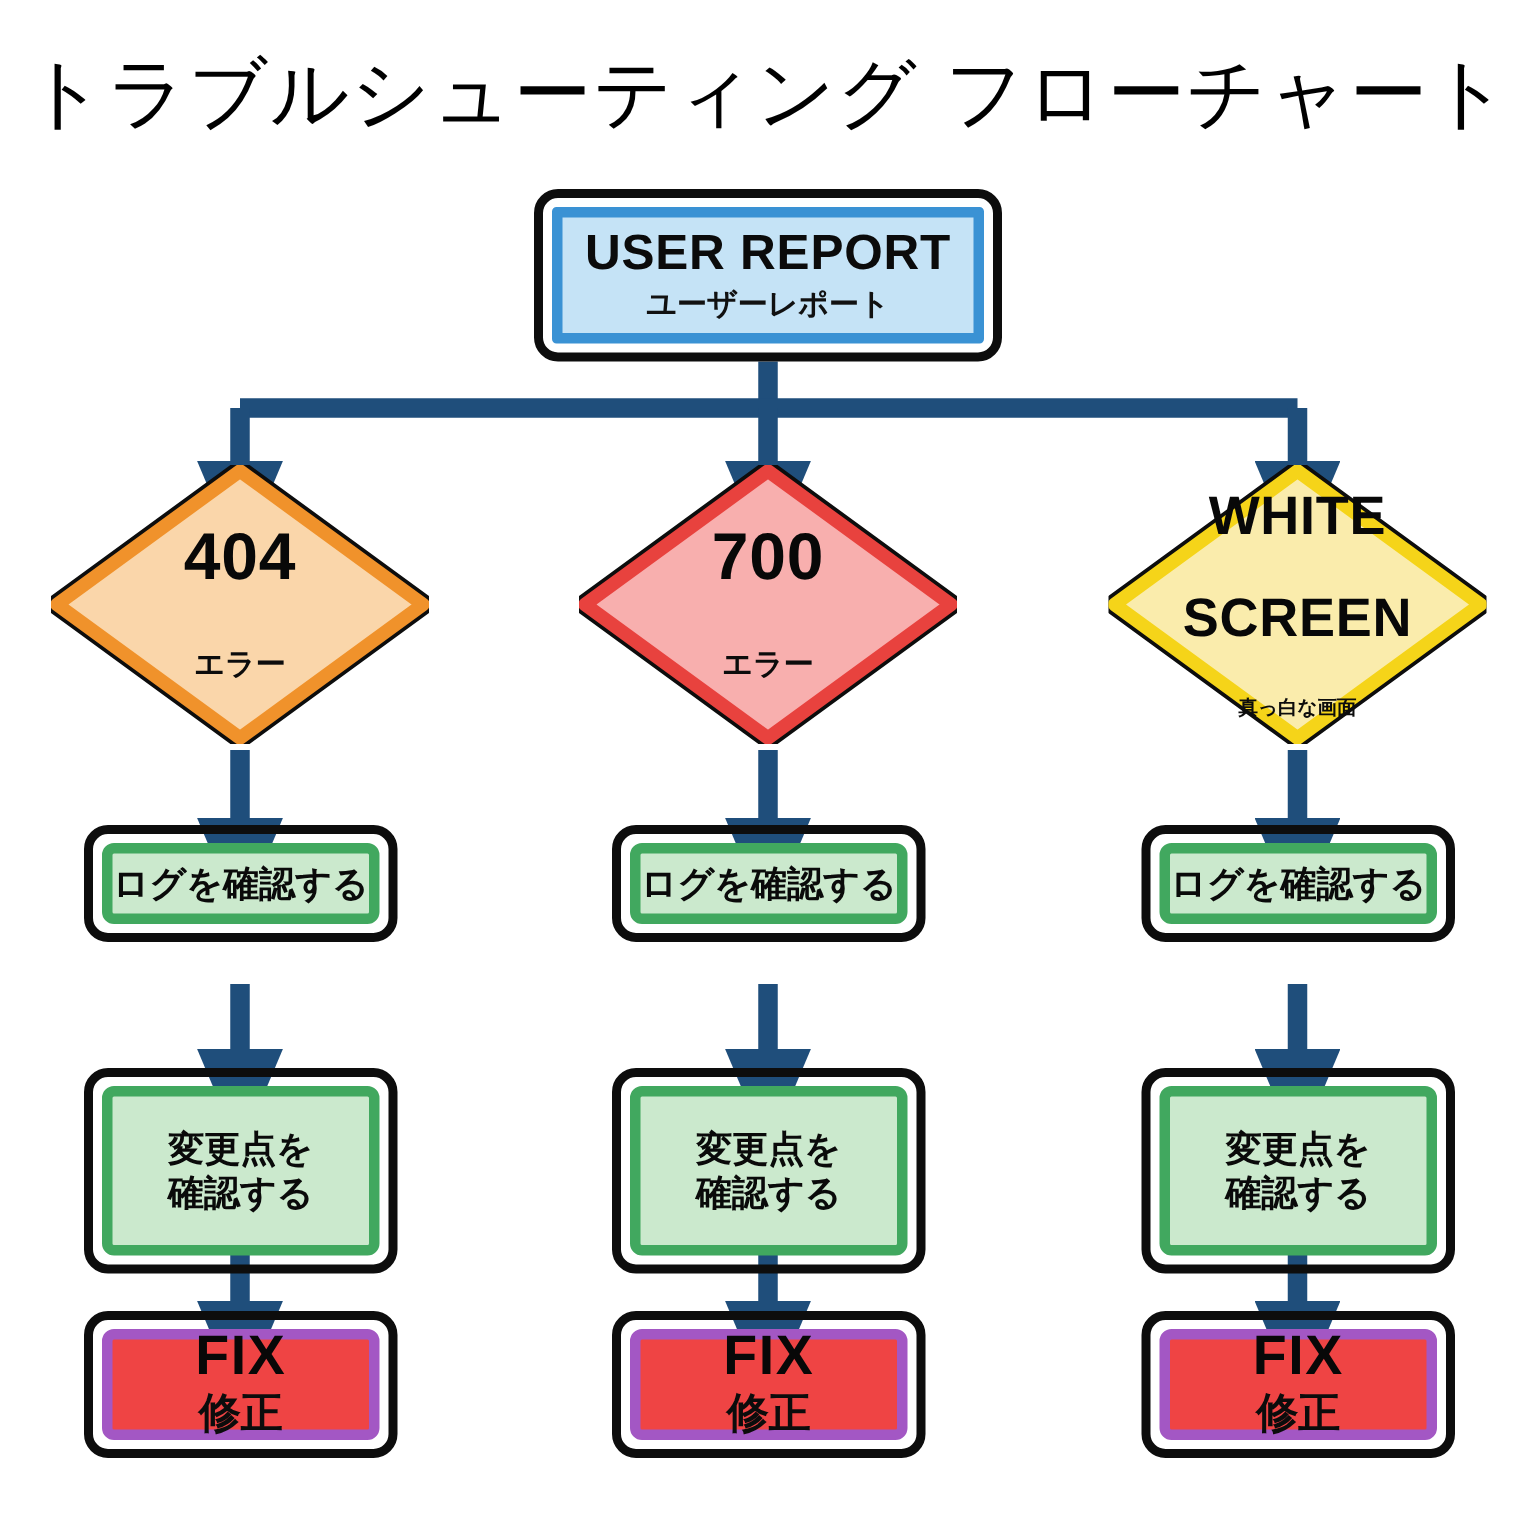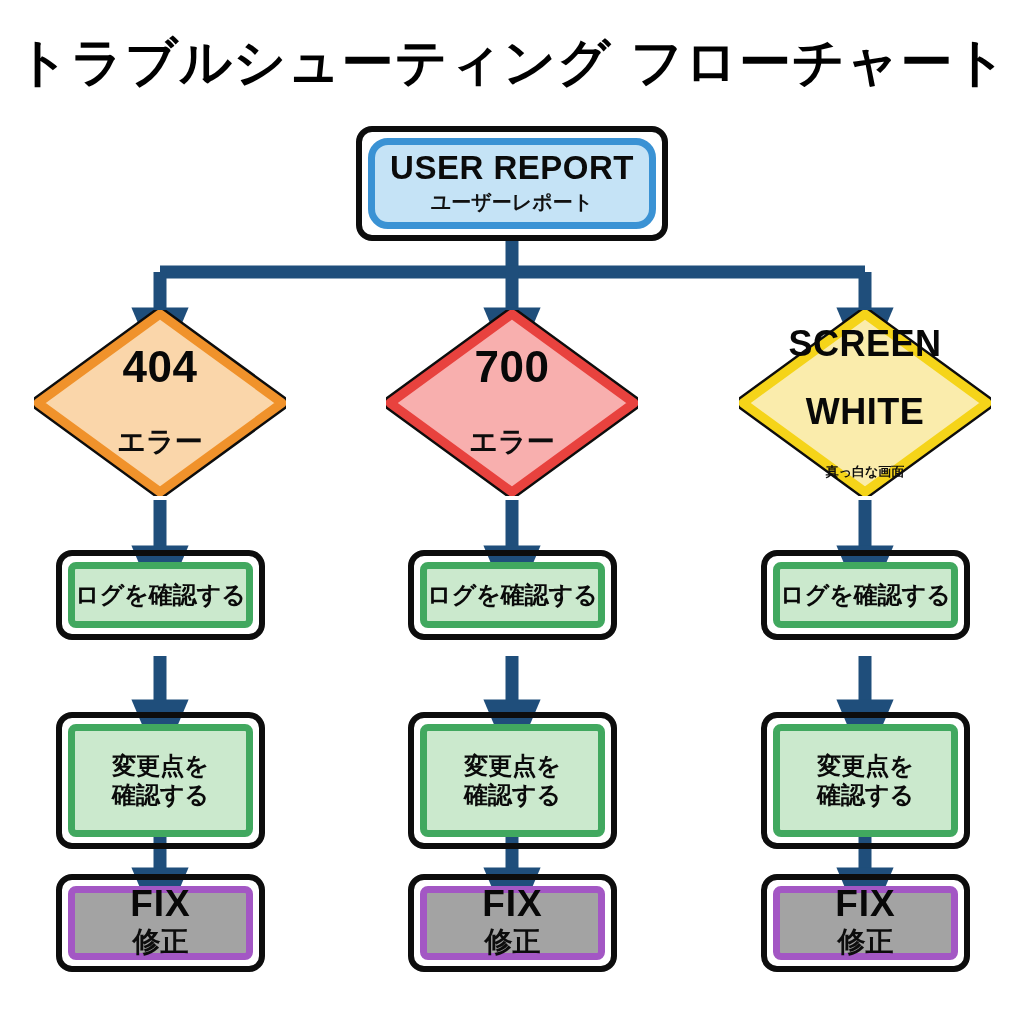--- a/index.html
+++ b/index.html
@@ -23,21 +23,21 @@
   }
 
   
   .title {
     position: absolute;
     left: 0;
     top: 28px;
     width: 1024px;
     text-align: center;
     font-size: 52px;
-    font-weight: 700;
+    font-weight: 400;
     letter-spacing: 1px;
     color: #000000;
     font-family: "DejaVu Sans", "Liberation Sans", sans-serif;
     white-space: nowrap;
   }
 
   
   #connectors {
     position: absolute;
     left: 0;
@@ -78,21 +78,21 @@
   
   .report-node {
     left: 356px;
     top: 126px;
     width: 312px;
     height: 115px;
   }
   .report-inner {
     background: #c5e3f6;
     border: 7px solid #3a92d4;
-    border-radius: 20px;
+    border-radius: 3px;
   }
   .report-title {
     font-size: 33px;
     font-weight: 700;
     color: #0b0b0b;
     line-height: 1.05;
     letter-spacing: 0.5px;
   }
   .report-sub {
     font-size: 20px;
@@ -128,35 +128,35 @@
     font-weight: 700;
     color: #080808;
     line-height: 0.98;
     letter-spacing: 0.5px;
   }
   .diamond-main.two-line {
     font-size: 36px;
     line-height: 1.0;
   }
   .diamond-sub {
-    font-size: 28px;
+    font-size: 20px;
     font-weight: 600;
     color: #0c0c0c;
     margin-top: 3px;
     font-family: "DejaVu Sans", sans-serif;
   }
   .diamond-sub.small {
     font-size: 13px;
     margin-top: 1px;
   }
 
   
   .proc-node {
     width: 209px;
-    height: 90px;
+    height: 78px;
   }
   .proc-inner {
     background: #cbe9cd;
     border: 7px solid #41a85f;
     border-radius: 8px;
   }
   .proc-text {
     font-size: 24px;
     font-weight: 600;
     color: #0a0a0a;
@@ -166,21 +166,21 @@
   .proc-node.tall {
     height: 137px;
   }
 
   
   .fix-node {
     width: 209px;
     height: 98px;
   }
   .fix-inner {
-    background: #a3a3a3;
+    background: #ef4444;
     border: 7px solid #a357c4;
     border-radius: 8px;
   }
   .fix-title {
     font-size: 37px;
     font-weight: 700;
     color: #080808;
     line-height: 1.0;
     letter-spacing: 1px;
   }
@@ -258,22 +258,22 @@
       <div class="diamond-sub">エラー</div>
     </div>
   </div>
 
   <div class="diamond-wrap" style="left:739px; top:310px;">
     <svg class="diamond-shape" viewBox="0 0 252 186">
       <polygon points="126,4 248,93 126,182 4,93" fill="#faecac" stroke="#0d0d0d" stroke-width="14" stroke-linejoin="round"></polygon>
       <polygon points="126,4 248,93 126,182 4,93" fill="#faecac" stroke="#f5d419" stroke-width="9" stroke-linejoin="round"></polygon>
     </svg>
     <div class="diamond-label">
+      <div class="diamond-main two-line">WHITE</div>
       <div class="diamond-main two-line">SCREEN</div>
-      <div class="diamond-main two-line">WHITE</div>
       <div class="diamond-sub small">真っ白な画面</div>
     </div>
   </div>
 
   <div class="node rect-node proc-node" style="left:56px; top:550px;">
     <div class="rect-inner proc-inner">
       <div class="proc-text">ログを確認する</div>
     </div>
   </div>
 

